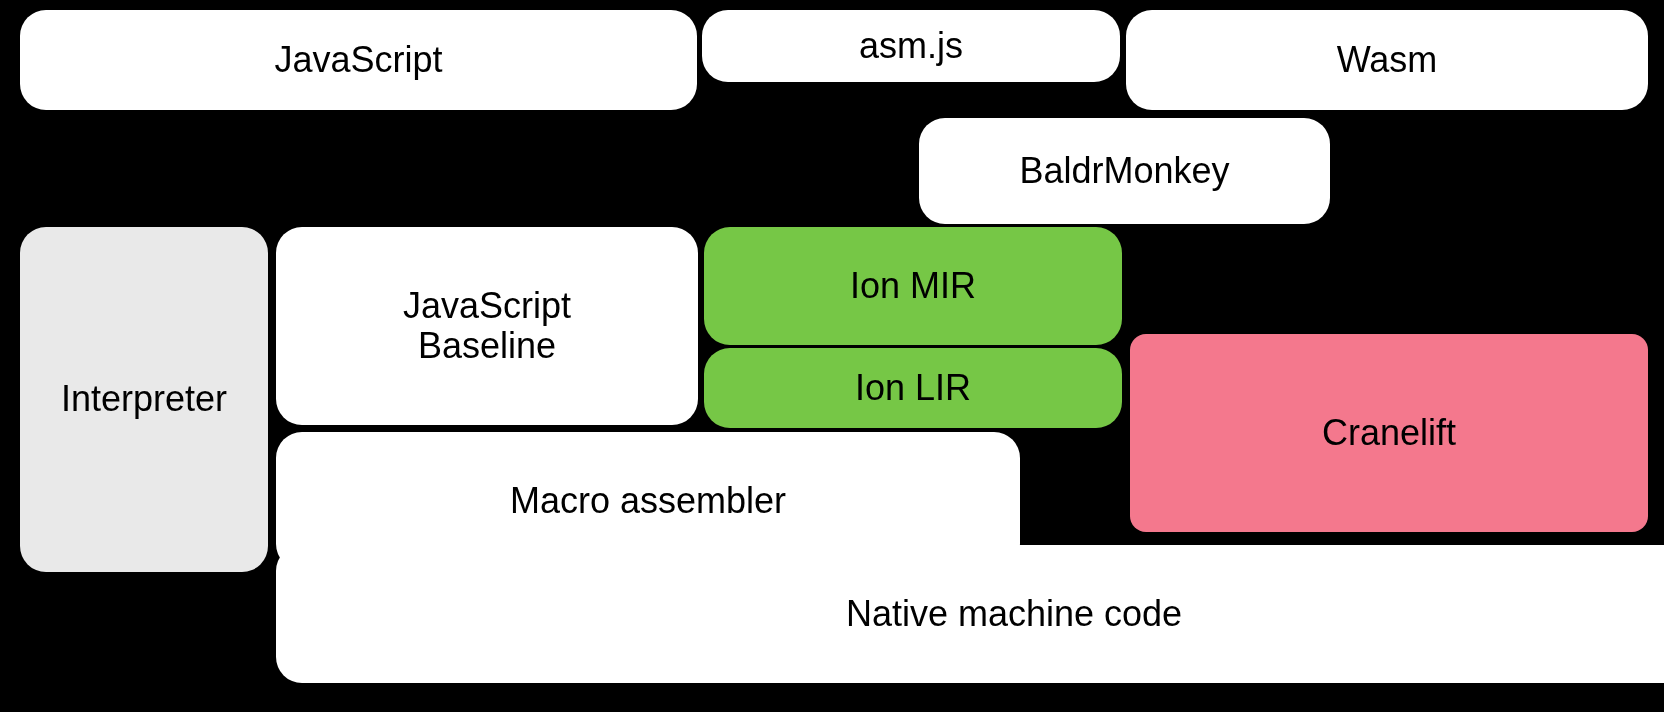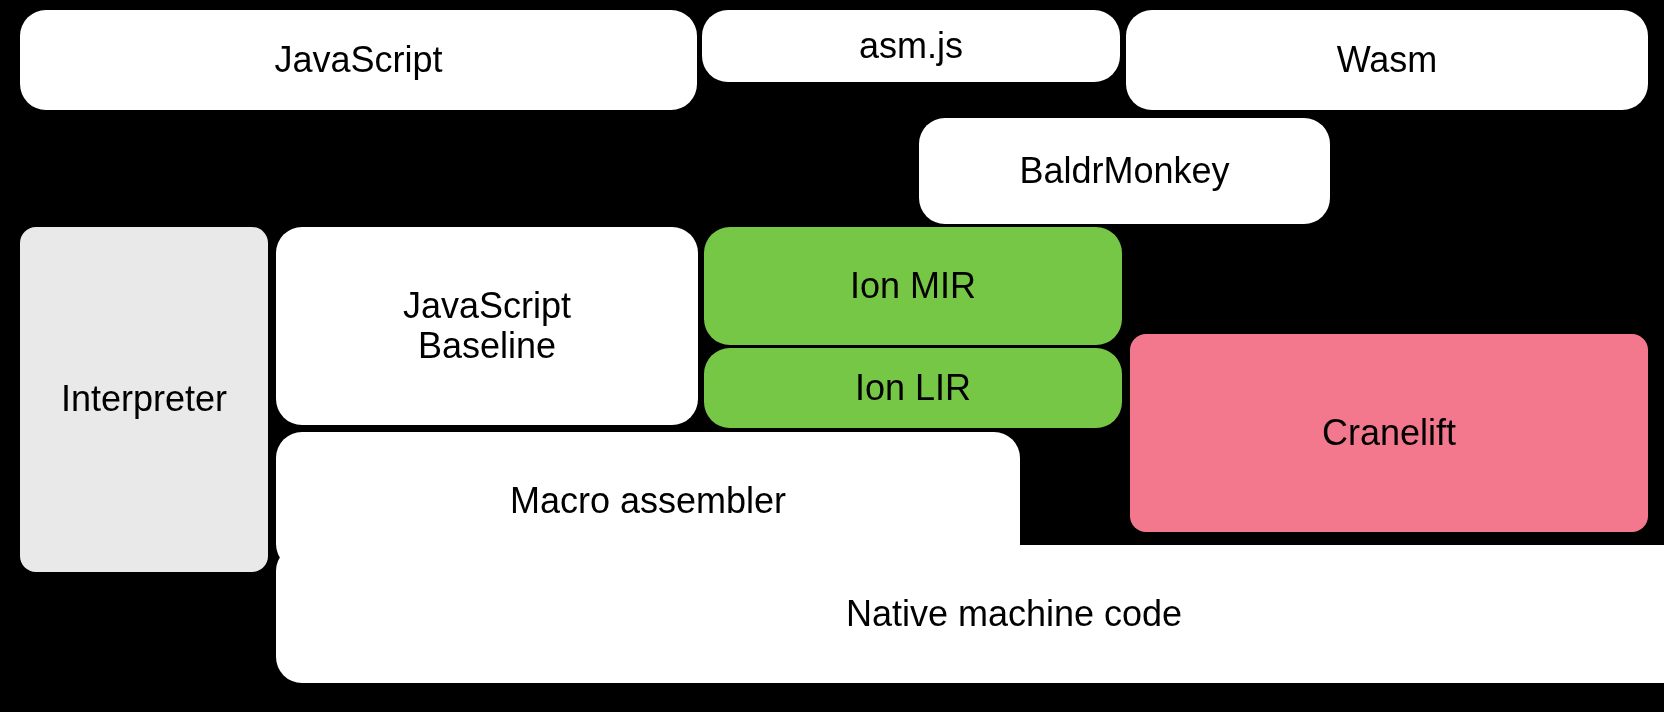--- a/index.html
+++ b/index.html
@@ -25,21 +25,21 @@
     text-align: center;
     color: #000000;
     font-size: 36px;
     line-height: 1.12;
     font-weight: 400;
     letter-spacing: 0px;
     white-space: pre-line;
     user-select: none;
   }
   .fill-white { background: #ffffff; }
-  .fill-grey  { background: #e9e9e9; border-radius: 16px; }
+  .fill-grey  { background: #e9e9e9; }
   .fill-green { background: #76c746; }
   .fill-pink  { background: #f4788d; }
 </style>
 </head>
 <body>
 
 <div id="canvas" style="background: rgb(0, 0, 0);">
     <div class="node fill-white" style="left: 20px; top: 10px; width: 677px; height: 100px;">JavaScript</div>
     <div class="node fill-white" style="left: 702px; top: 10px; width: 418px; height: 72px;">asm.js</div>
     <div class="node fill-white" style="left: 1126px; top: 10px; width: 522px; height: 100px;">Wasm</div>

